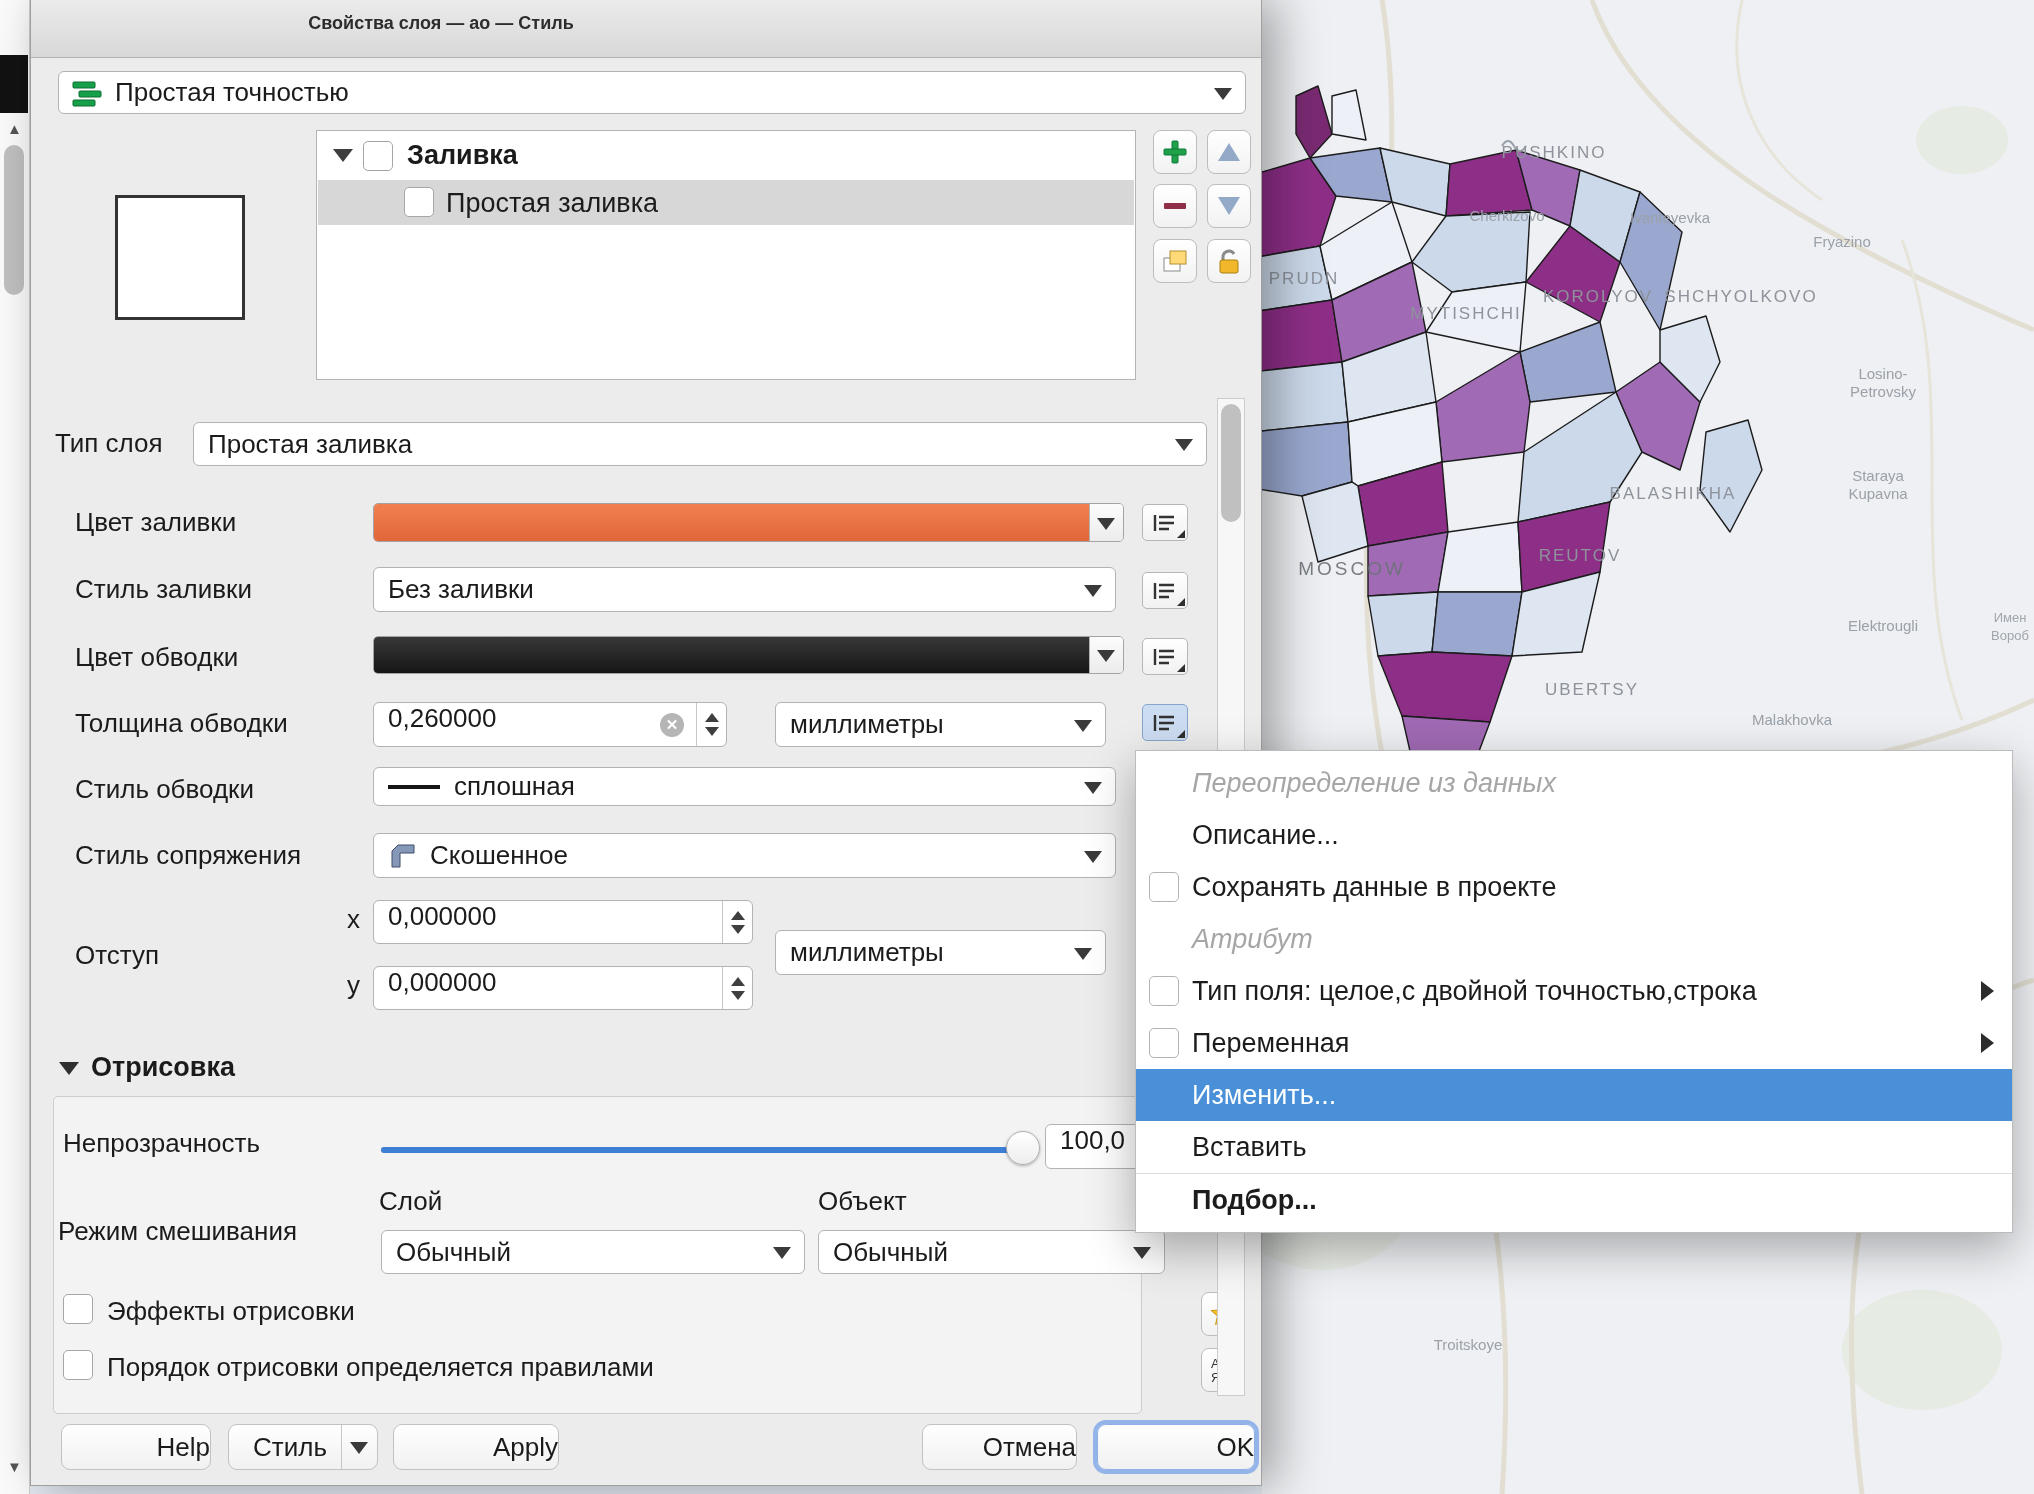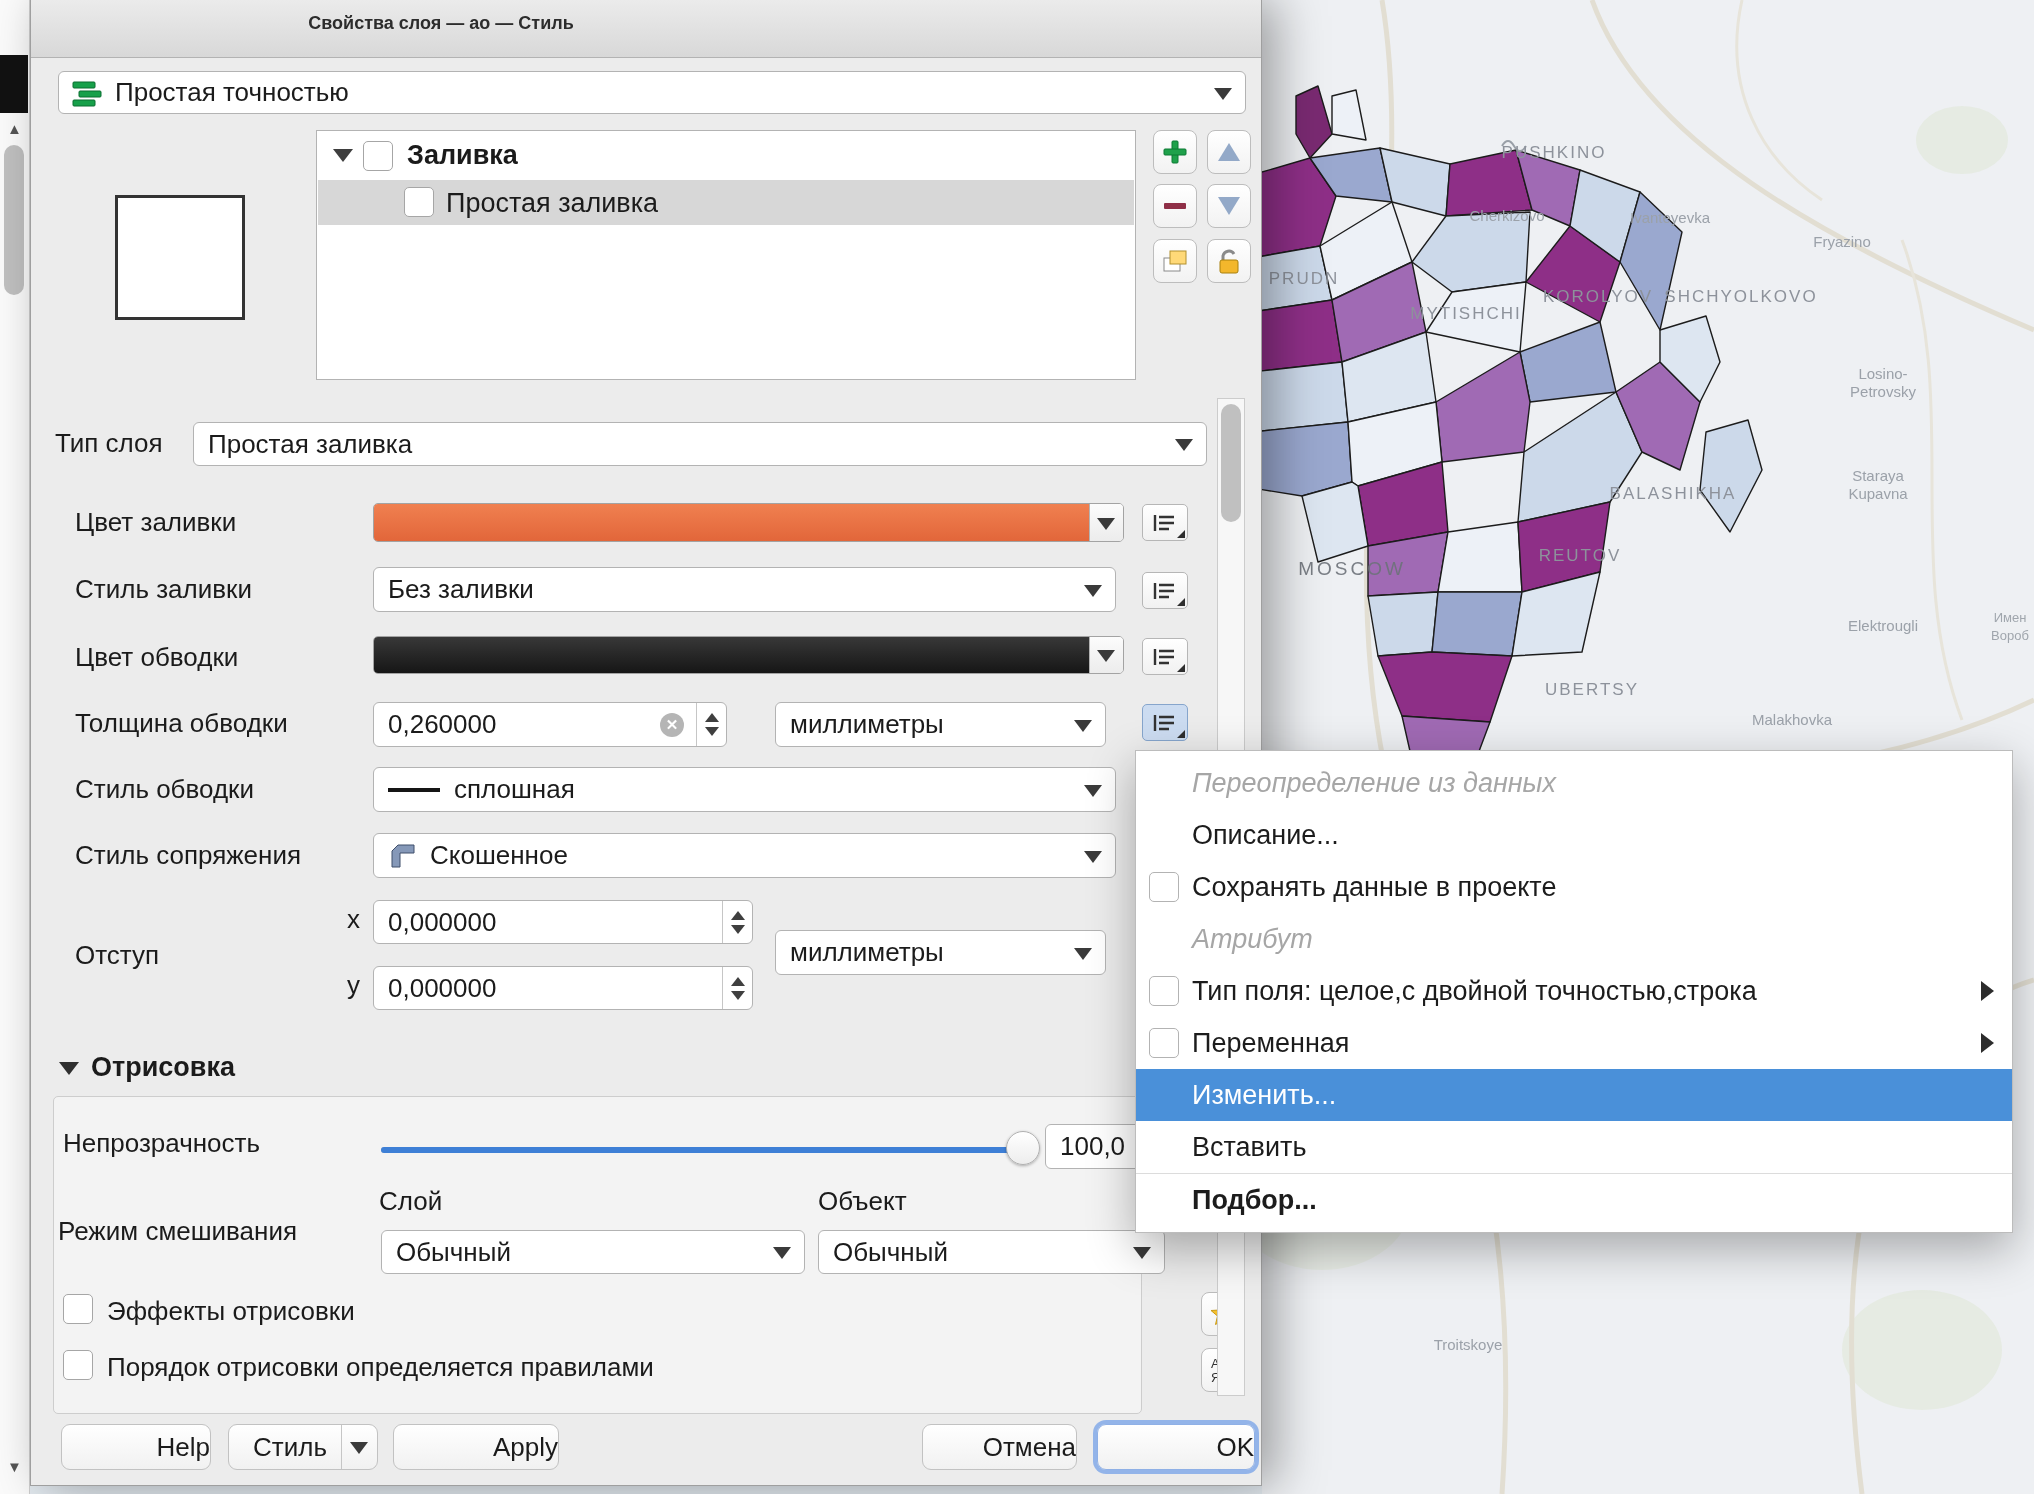--- a/index.html
+++ b/index.html
@@ -17,21 +17,21 @@
   
   .lstrip{left:0;top:0;width:30px;height:1494px;background:#fbfbfb;border-right:1px solid #cfcfcf;z-index:5}
 
   
   .dialog{left:30px;top:0;width:1232px;height:1486px;background:#ececec;border:1px solid #9f9f9f;border-top:none;box-shadow:14px 0 46px rgba(0,0,0,.35);z-index:10}
   .titlebar{left:0;top:0;width:100%;height:58px;background:linear-gradient(#ebebeb,#d8d8d8);border-bottom:1px solid #b3b3b3}
   .title{position:absolute;left:410px;top:13px;transform:translateX(-50%);font-size:18px;font-weight:700;color:#2c2c2c;white-space:nowrap}
   .lbl{position:absolute;font-size:26px;white-space:nowrap}
   .combo{position:absolute;background:#fff;border:1px solid #b3b3b3;border-radius:6px;display:flex;align-items:center;font-size:26px;padding:0 44px 0 14px;white-space:nowrap}
   .carr{position:absolute;right:13px;top:50%;margin-top:-5px;width:0;height:0;border-left:9px solid transparent;border-right:9px solid transparent;border-top:12px solid #3a3a3a}
-  .spin{position:absolute;background:#fff;border:1px solid #b3b3b3;border-radius:6px;display:flex;align-items:center;font-size:26px;padding-left:14px;white-space:nowrap}
+  .spin{position:absolute;background:#fff;border:1px solid #b3b3b3;border-radius:6px;display:flex;font-size:26px;padding-left:14px;white-space:nowrap}
   .stepper{position:absolute;right:0;top:0;bottom:0;width:30px;border-left:1px solid #c6c6c6;display:flex;flex-direction:column;align-items:center;justify-content:center;gap:5px}
   .stu{width:0;height:0;border-left:7px solid transparent;border-right:7px solid transparent;border-bottom:9px solid #3f3f3f}
   .std{width:0;height:0;border-left:7px solid transparent;border-right:7px solid transparent;border-top:9px solid #3f3f3f}
   .clear{position:absolute;right:42px;top:50%;transform:translateY(-50%);width:24px;height:24px;border-radius:12px;background:#b5b5b5;color:#fff;font-size:15px;font-weight:700;display:flex;align-items:center;justify-content:center}
   .colorbtn{position:absolute;border:1px solid #a3a3a3;border-radius:5px;overflow:hidden;display:flex}
   .swatch{flex:1}
   .arrzone{width:34px;background:linear-gradient(#fcfcfc,#ececec);border-left:1px solid #b3b3b3;position:relative}
   .ddbtn{position:absolute;width:46px;height:37px;background:linear-gradient(#ffffff,#f1f1f1);border:1px solid #b6b6b6;border-radius:5px;display:flex;align-items:center;justify-content:center}
   .ddbtn.pressed{background:#ccdcf1;border-color:#86a5cc}
   .corner{position:absolute;right:2px;bottom:2px;width:0;height:0;border-left:8px solid transparent;border-bottom:8px solid #2e2e2e}
@@ -272,21 +272,21 @@
     <span class="carr"></span>
   </div>
   <div class="ddbtn pressed" style="left:1111px;top:704px">
     <svg width="24" height="20" viewBox="0 0 24 20">
       <path d="M2,2 v16 M6,4 h15 M6,10 h15 M6,16 h10" stroke="#333" stroke-width="2.4" fill="none"></path>
     </svg>
     <span class="corner"></span>
   </div>
 
   <div class="lbl" style="left:44px;top:774px">Стиль обводки</div>
-  <div class="combo" style="left:342px;top:767px;width:743px;height:45px">
+  <div class="combo" style="left:342px;top:767px;width:743px;height:39px">
     <span style="display:inline-block;width:52px;height:4px;background:#151515;margin-right:14px"></span>
     <span>сплошная</span>
     <span class="carr"></span>
   </div>
 
   <div class="lbl" style="left:44px;top:840px">Стиль сопряжения</div>
   <div class="combo" style="left:342px;top:833px;width:743px;height:45px">
     <svg width="30" height="30" viewBox="0 0 30 30" style="margin-right:12px">
       <path d="M4,26 L4,10 L10,4 L26,4 L26,12 L12,12 L12,26 Z" fill="#8598b8" stroke="#3f4f6a"></path>
     </svg>

